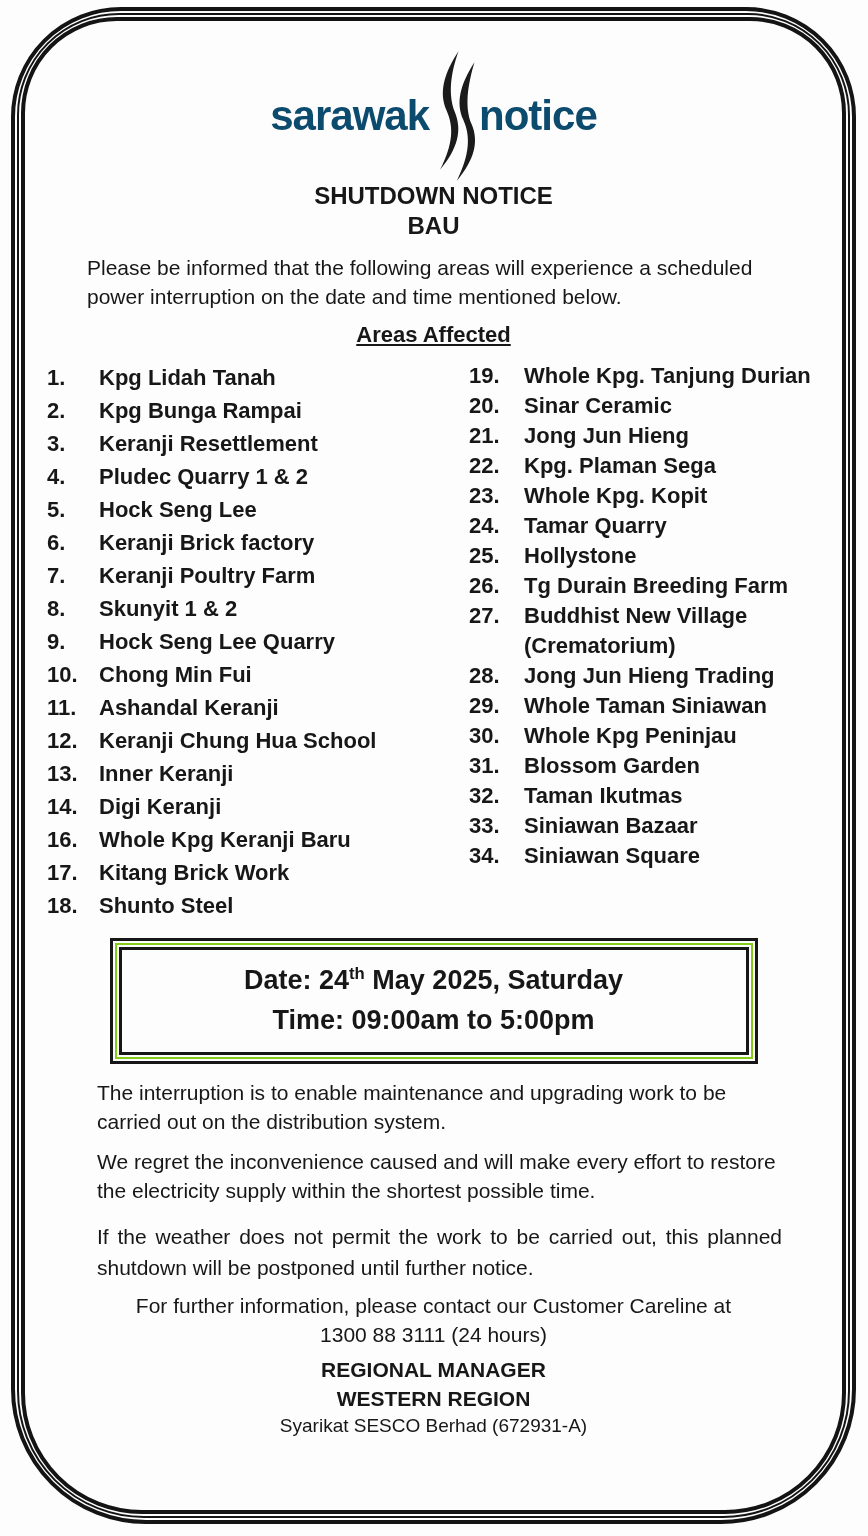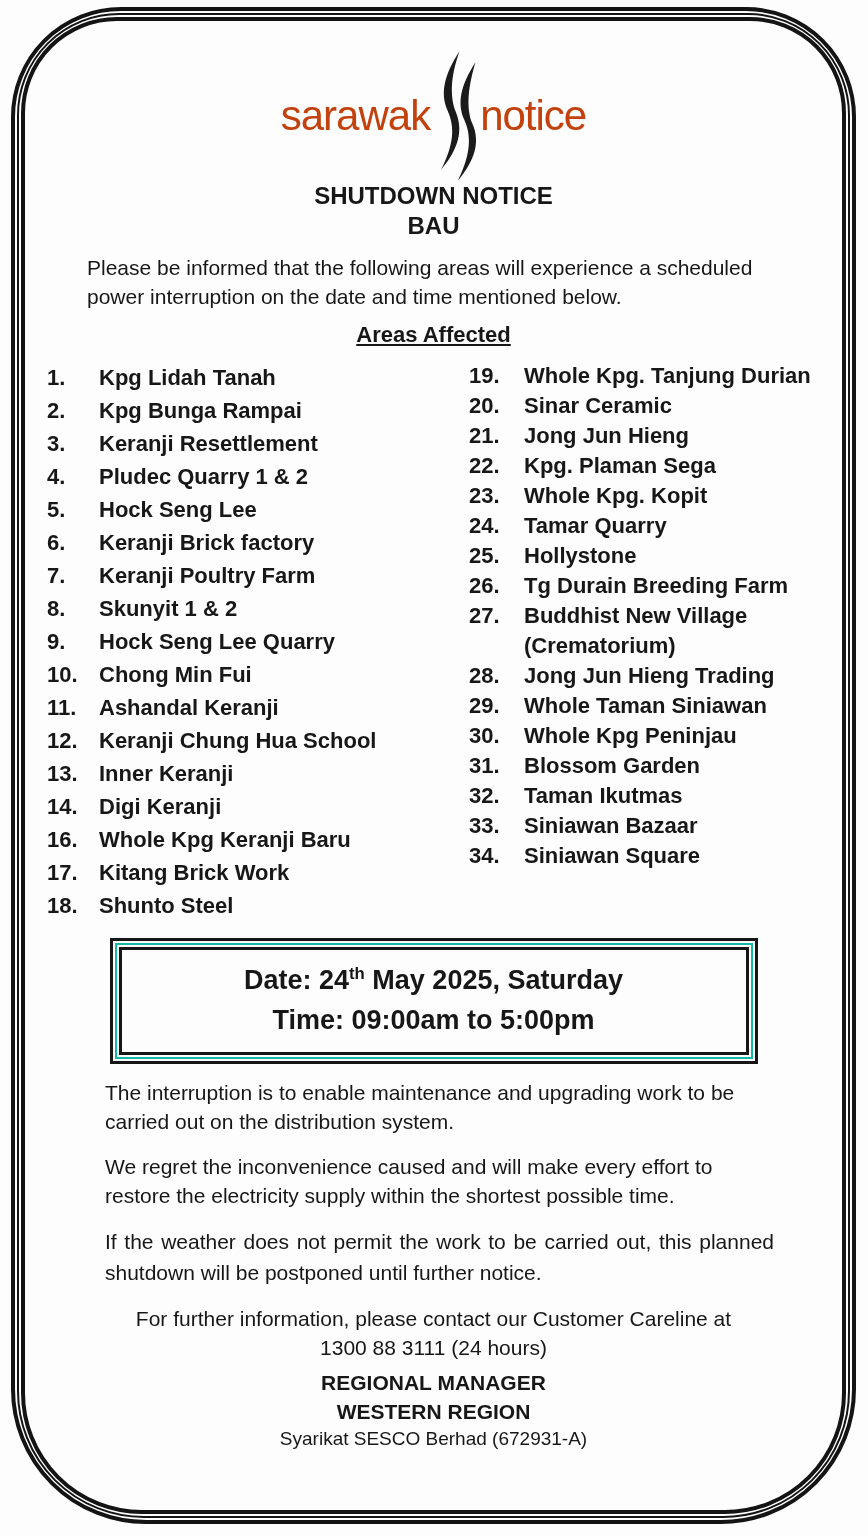--- a/index.html
+++ b/index.html
@@ -30,21 +30,21 @@
   }
 
   .content { position: relative; width: 100%; height: 100%; }
 
   
   .logo-row {
     margin-top: 30px; height: 130px;
     display: flex; align-items: center; justify-content: center;
   }
   .logo-word {
-    font-size: 42px; font-weight: 400; letter-spacing: -1px; color: #c2410c;
+    font-size: 42px; font-weight: 700; letter-spacing: -1px; color: #0c4a6e;
     line-height: 1;
   }
   .flame { width: 52px; height: 130px; margin: 0 -1px; }
   .flame path { fill: #1b1b1b; }
 
   .doc-title, .doc-subtitle {
     text-align: center; font-weight: 700; font-size: 24px; line-height: 30px;
   }
 
   .intro {
@@ -69,37 +69,37 @@
   .area-item .num { flex: none; }
   .col-left  .num { width: 52px; }
   .col-right .num { width: 55px; }
   .area-item .label { max-width: 300px; }
 
   
   .datebox-outer {
     width: 648px; margin: 16px auto 0; box-sizing: border-box;
     border: 3px solid #161616; padding: 2px;
   }
-  .datebox-mid { border: 2px solid #14b8a6; padding: 2px; }
+  .datebox-mid { border: 2px solid #84cc16; padding: 2px; }
   .datebox-inner {
     border: 3px solid #161616; padding: 10px 6px 12px;
     text-align: center; font-size: 27px; font-weight: 700; line-height: 40px;
   }
   .datebox-inner sup { font-size: 0.62em; vertical-align: super; line-height: 0; }
 
   .body-para {
-    margin: 16px; padding: 0 52px 0 64px;
+    margin: 8px; padding: 0 52px 0 64px;
     font-size: 21px; line-height: 29px;
   }
   .p-maintenance { margin-top: 14px; }
   .p-weather { margin-top: 16px; text-align: justify; line-height: 31px; }
   .p-regret { margin-top: 11px; }
 
   .careline {
-    margin-top: 16px; text-align: center;
+    margin-top: 8px; text-align: center;
     font-size: 21px; line-height: 29px;
   }
 
   .signature { margin-top: 6px; text-align: center; }
   .sig-title, .sig-region { font-size: 21px; font-weight: 700; line-height: 29px; }
   .sig-company, .sig-subsidiary { font-size: 19px; line-height: 25px; }
 </style>
 </head>
 <body>
 

